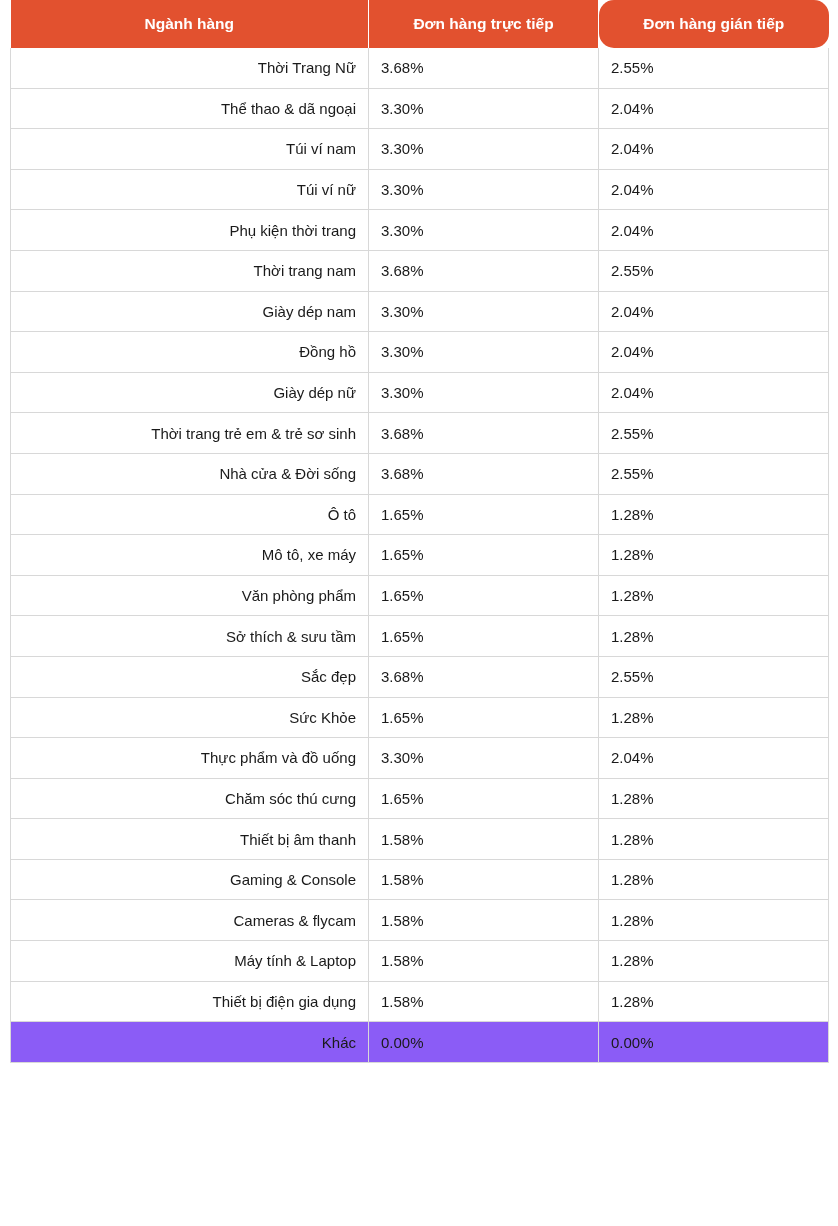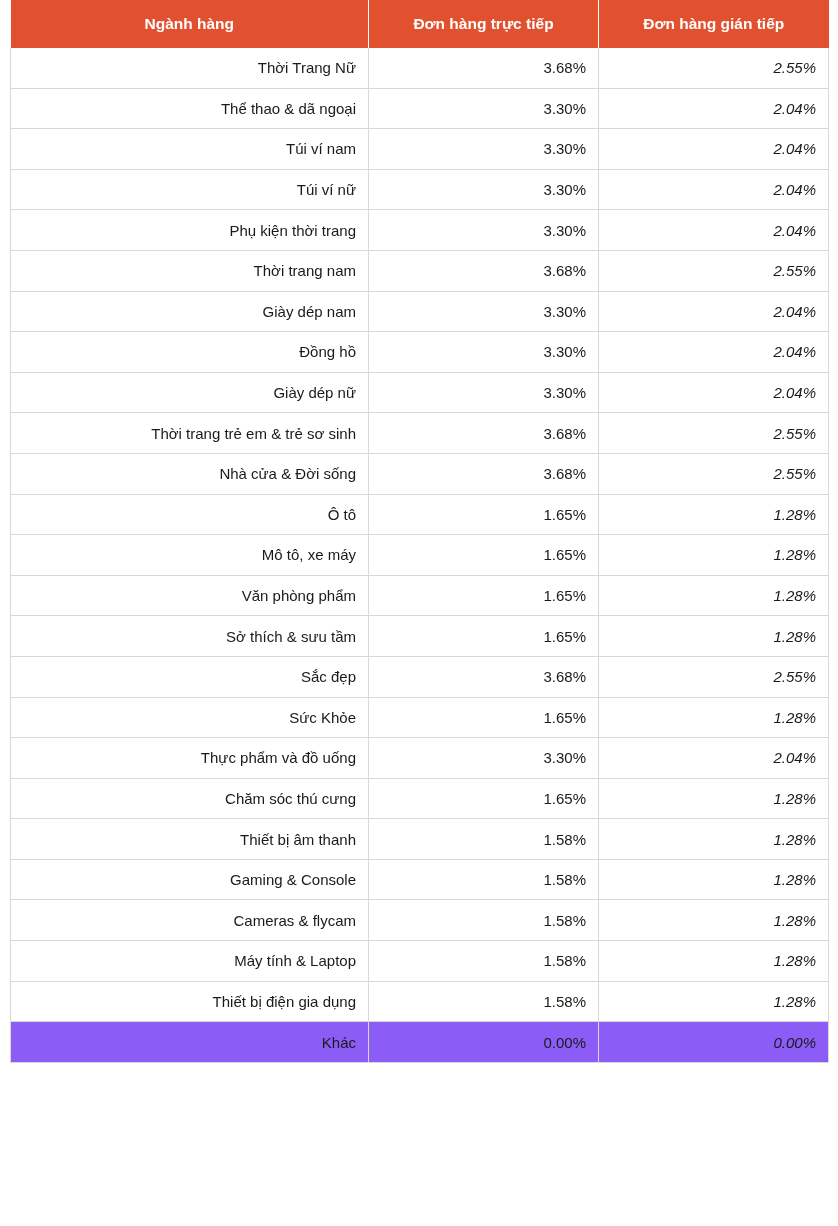--- a/index.html
+++ b/index.html
@@ -31,39 +31,39 @@
     background: #e2512f;
     color: #ffffff;
     font-size: 15.5px;
     font-weight: bold;
     height: 48px;
     padding: 0 12px;
     text-align: center;
     border-right: 1px solid #ffffff;
     vertical-align: middle;
   }
-  table.rates thead th:last-child { border-right: none; }
+  table.rates thead th:last-child { border-right: none; border-radius: 15px; }
 
   table.rates tbody td {
     height: 39.6px;
     font-size: 15px;
     border-bottom: 1px solid #d8d8d8;
     border-right: 1px solid #d8d8d8;
     padding: 0 12px;
     vertical-align: middle;
     background: #ffffff;
   }
   table.rates tbody td.name {
     text-align: right;
     border-left: 1px solid #d8d8d8;
   }
   table.rates tbody td.num {
-    text-align: right;
-  }
-  table.rates tbody td:last-child { border-right: 1px solid #d8d8d8; font-style: italic; }
+    text-align: left;
+  }
+  table.rates tbody td:last-child { border-right: 1px solid #d8d8d8; }
 
   table.rates tbody tr.last td {
     background: #8b5cf6;
   }
 </style>
 </head>
 <body>
 
 <div class="table-wrap">
   <table class="rates">

